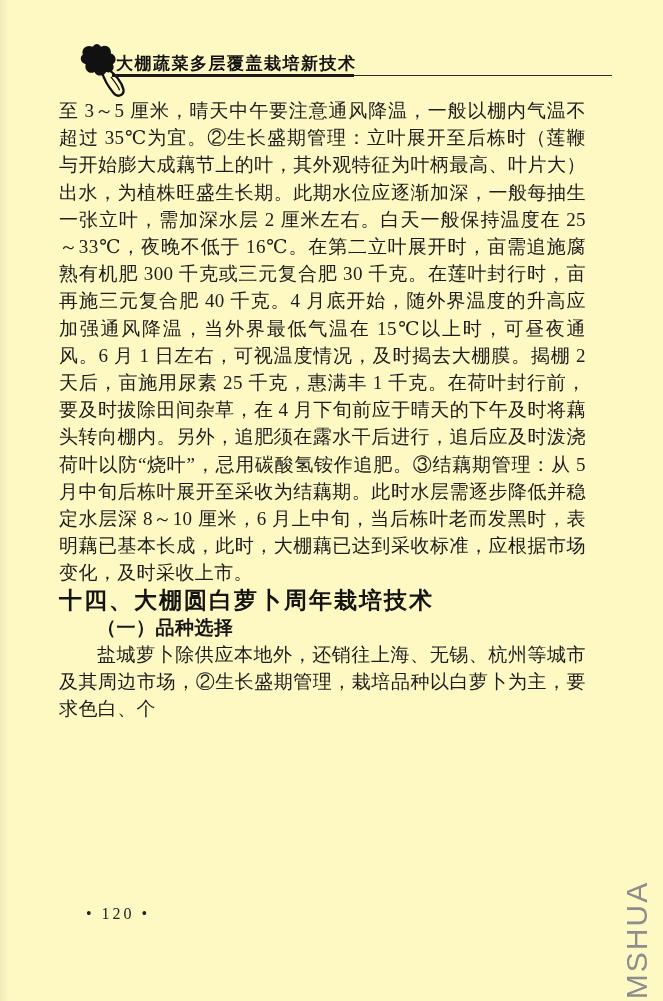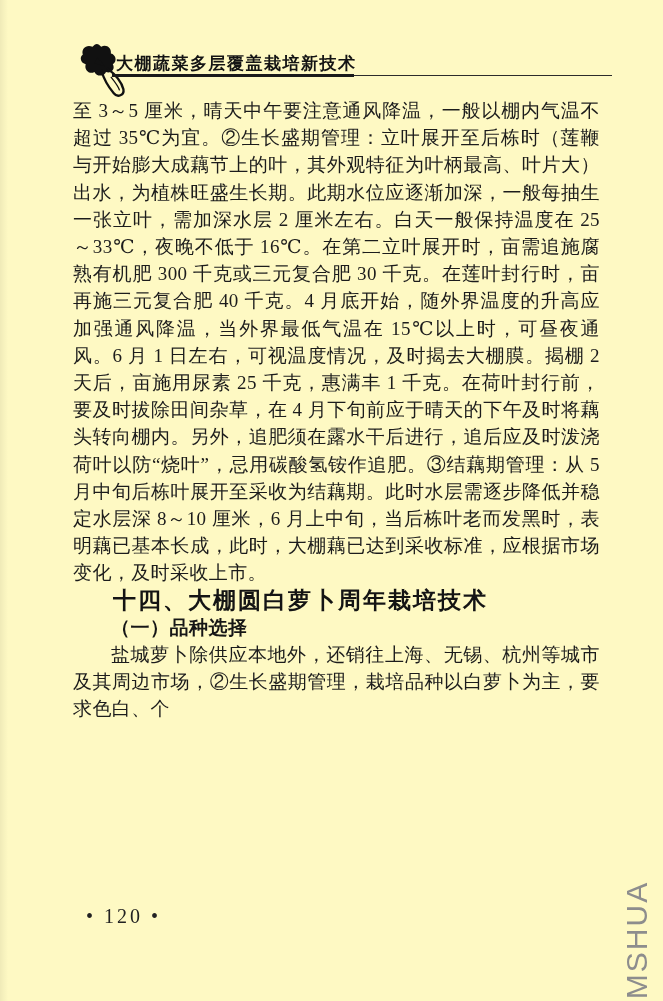--- a/index.html
+++ b/index.html
@@ -29,48 +29,48 @@
     position:absolute; left:116px; top:52px;
     font-family:"Liberation Sans","DejaVu Sans",sans-serif;
     font-weight:bold; font-size:17px; letter-spacing:1.5px; color:#141414;
     white-space:nowrap;
   }
   .rule-thick { position:absolute; left:112px; top:74px; width:242px; height:3px; background:#1a1a1a; }
   .rule-thin  { position:absolute; left:354px; top:75px; width:258px; height:1px; background:#2c2c2c; }
 
   
   .content {
-    position:absolute; left:73px; top:97px; width:527px;
+    position:absolute; left:59px; top:97px; width:527px;
     font-size:19px; line-height:27.2px; letter-spacing:0.4px;
     text-align:justify; text-justify:inter-character;
     color:#1c1c1c;
   }
   .content p { margin:0; }
   .indent { text-indent:2em; }
   .lead {
     font-family:"Liberation Sans","DejaVu Sans",sans-serif;
     font-weight:bold; margin-right:1.15em;
   }
   .section-heading {
     font-family:"Liberation Sans","DejaVu Sans",sans-serif;
     font-weight:bold; font-size:23px; letter-spacing:2px;
-    text-align:center; padding-right:72px;
+    padding-right:72px;
     margin:21px 0 25px 0; color:#141414;
     text-indent:0;
   }
   .sub-heading {
     font-family:"Liberation Sans","DejaVu Sans",sans-serif;
     font-weight:bold; font-size:19px; letter-spacing:0.5px;
     text-indent:2em; margin:0; color:#161616;
   }
 
   
   .page-number {
     position:absolute; left:86px; top:905px;
-    font-size:20px; letter-spacing:3px; color:#222;
+    font-size:16px; letter-spacing:3px; color:#222;
   }
 
   
   .watermark {
     position:absolute; left:567px; top:922px;
     width:140px; height:36px; line-height:36px;
     transform:rotate(-90deg);
     font-family:"Liberation Sans","DejaVu Sans",sans-serif;
     font-size:30px; font-weight:normal; letter-spacing:2px;
     color:#8d8d8d; text-align:center;

